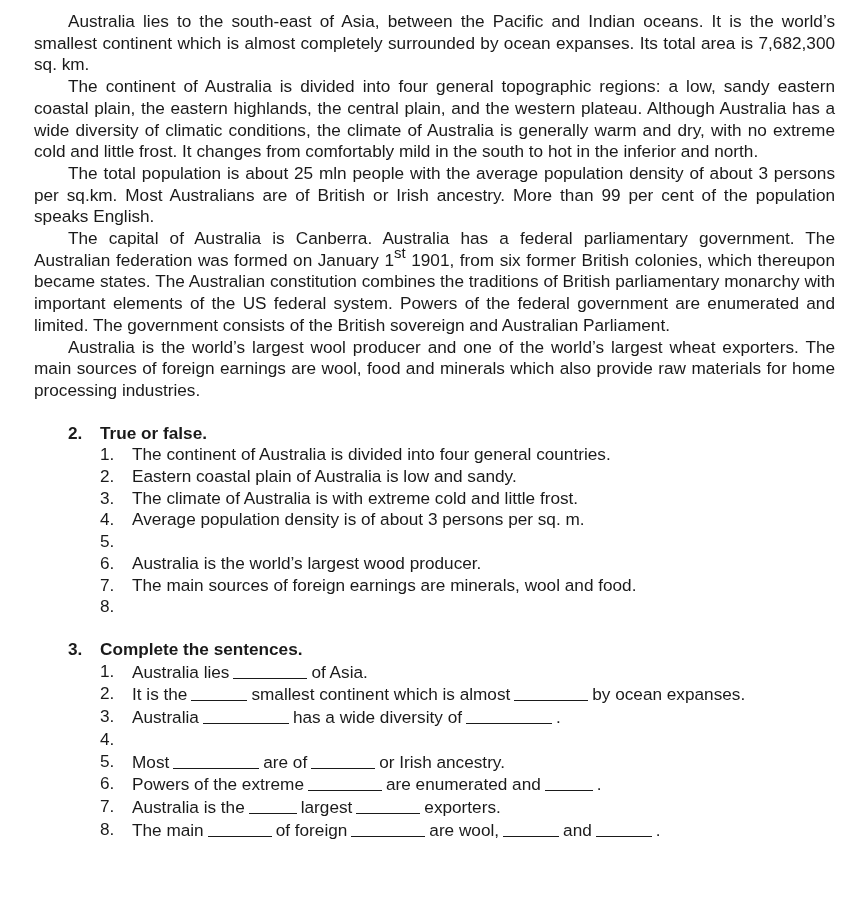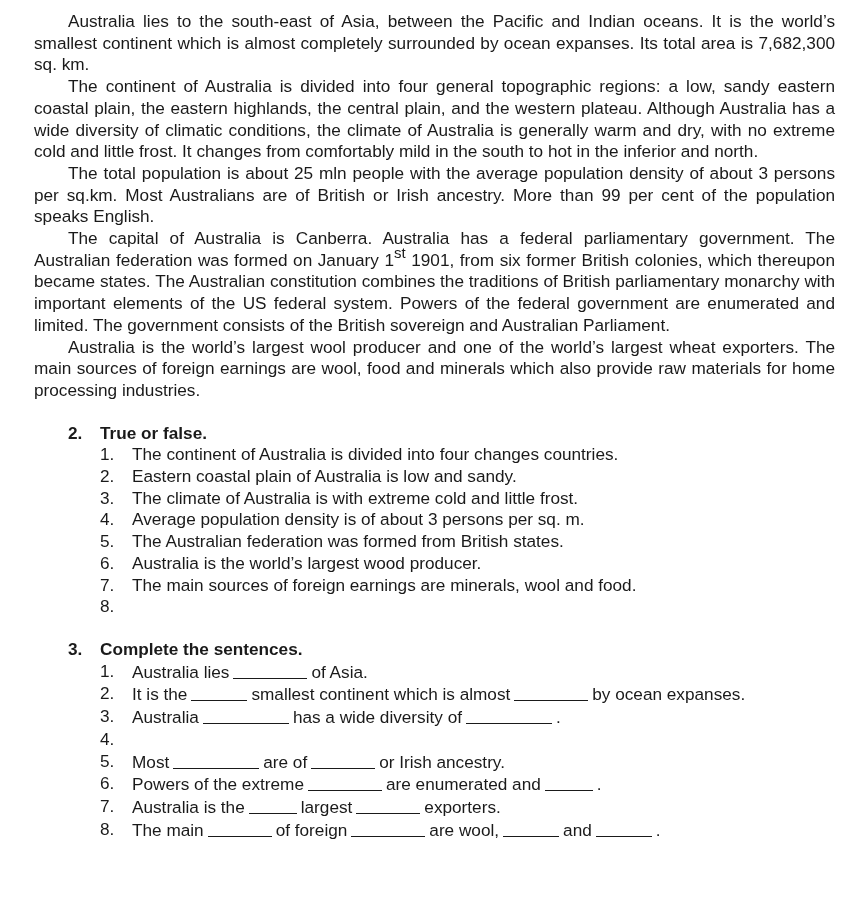--- a/index.html
+++ b/index.html
@@ -85,25 +85,25 @@
     <p><span>The capital of Australia is Canberra. Australia has a federal parliamentary government. The Australian federation was formed on January 1</span><sup>st</sup><span> 1901, from six former British colonies, which thereupon became states. The Australian constitution combines the traditions of British parliamentary monarchy with important elements of the US federal system. Powers of the federal government are enumerated and limited. The government consists of the British sovereign and Australian Parliament.</span></p>
     <p>Australia is the world’s largest wool producer and one of the world’s largest wheat exporters. The main sources of foreign earnings are wool, food and minerals which also provide raw materials for home processing industries.</p>
   </section>
 
   <section class="task">
     <div class="task-heading">
       <span class="task-num">2.</span>
       <span>True or false.</span>
     </div>
     <ol class="items">
-      <li class="item"><span class="item-num">1.</span><span>The continent of Australia is divided into four changes countries.</span></li>
+      <li class="item"><span class="item-num">1.</span><span>The continent of Australia is divided into four general countries.</span></li>
       <li class="item"><span class="item-num">2.</span><span>Eastern coastal plain of Australia is low and sandy.</span></li>
       <li class="item"><span class="item-num">3.</span><span>The climate of Australia is with extreme cold and little frost.</span></li>
       <li class="item"><span class="item-num">4.</span><span>Average population density is of about 3 persons per sq. m.</span></li>
-      <li class="item"><span class="item-num">5.</span><span>The Australian federation was formed from British states.</span></li>
+      <li class="item"><span class="item-num">5.</span></li>
       <li class="item"><span class="item-num">6.</span><span>Australia is the world’s largest wood producer.</span></li>
       <li class="item"><span class="item-num">7.</span><span>The main sources of foreign earnings are minerals, wool and food.</span></li>
       <li class="item"><span class="item-num">8.</span></li>
     </ol>
   </section>
 
   <section class="task">
     <div class="task-heading">
       <span class="task-num">3.</span>
       <span>Complete the sentences.</span>

